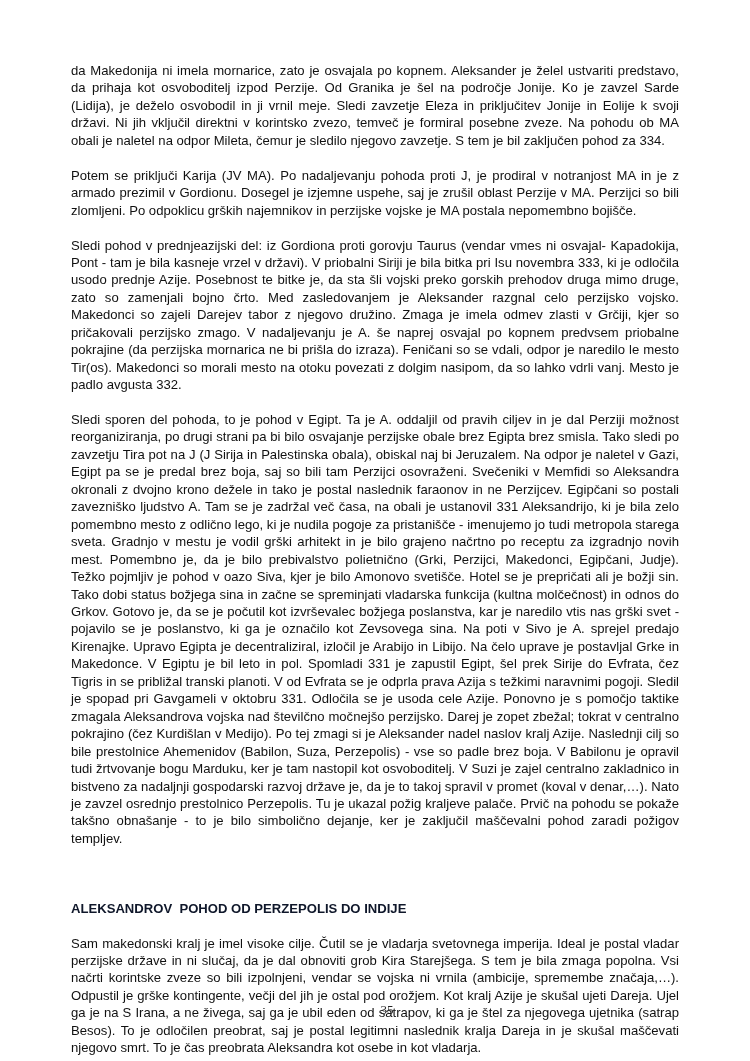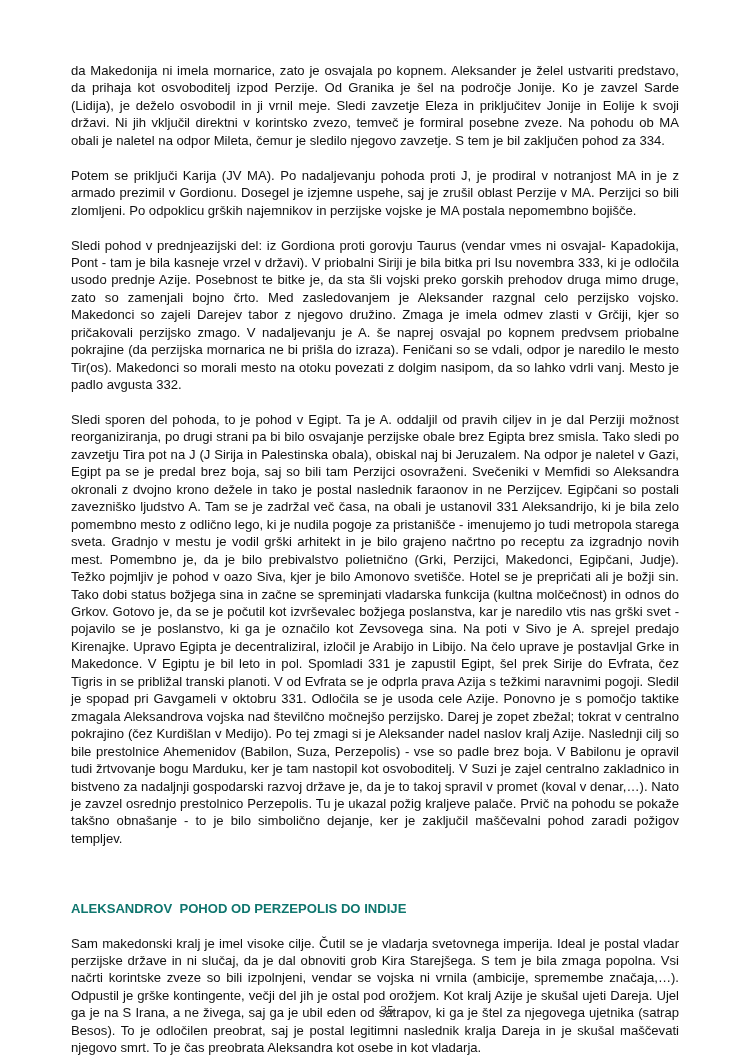--- a/index.html
+++ b/index.html
@@ -16,21 +16,21 @@
   }
   .para {
     margin: 0 0 17.45px 0;
     text-align: justify;
     text-align-last: left;
   }
   .gap { height: 17.45px; }
   .heading {
     margin: 0 0 17.45px 0;
     font-weight: bold;
-    color: #0f766e;
+    color: #0f172a;
     font-size: 13.1px;
     white-space: pre;
   }
   .page-number {
     position: absolute;
     left: 12px;
     width: 750px;
     top: 1002px;
     text-align: center;
     font-family: "Liberation Serif", serif;

